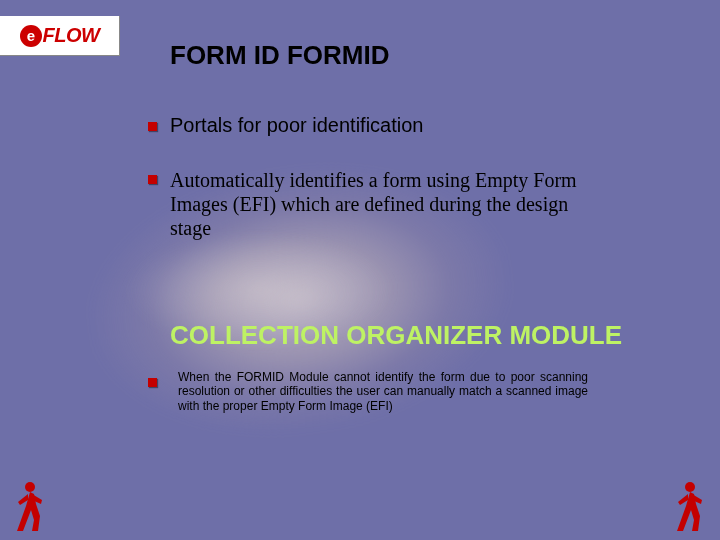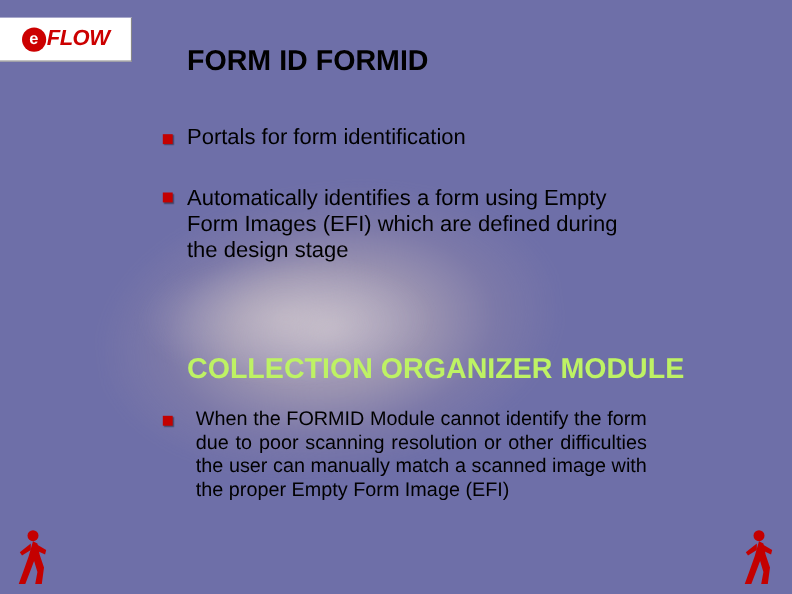--- a/index.html
+++ b/index.html
@@ -98,35 +98,36 @@
     color: #000;
   }
   .text2 {
     position: absolute;
     top: 168px;
     left: 170px;
     width: 410px;
     font-size: 20px;
     color: #000;
     line-height: 1.2;
+    font-family: Liberation Serif, serif;
   }
   .heading2 {
     position: absolute;
     top: 320px;
     left: 170px;
     font-size: 26px;
     font-weight: bold;
     color: #bef264;
   }
   .text3 {
     position: absolute;
     top: 370px;
     left: 178px;
     width: 410px;
-    font-size: 18px;
+    font-size: 12px;
     color: #000;
     line-height: 1.2;
     text-align: justify;
   }
   .walker {
     position: absolute;
     bottom: 8px;
   }
   .walker-left { left: 12px; }
   .walker-right { right: 12px; }
@@ -139,21 +140,21 @@
 
 <div class="logo-box">
   <span class="logo-text">
     <span class="e-badge">e</span><span>FLOW</span>
   </span>
 </div>
 
 <div class="heading1">FORM ID FORMID</div>
 
 <div class="bullet b1"></div>
-<div class="text1">Portals for  form identification</div>
+<div class="text1">Portals for  poor identification</div>
 
 <div class="bullet b2"></div>
 <div class="text2">Automatically identifies a form using Empty Form Images (EFI) which are defined during the design stage</div>
 
 <div class="heading2">COLLECTION ORGANIZER MODULE</div>
 
 <div class="bullet b3"></div>
 <div class="text3">When the FORMID Module cannot identify the form due to poor scanning resolution or other difficulties the user can manually match a scanned image with the proper Empty Form Image (EFI)</div>
 
 <svg class="walker walker-left" width="36" height="52" viewBox="0 0 36 52">

